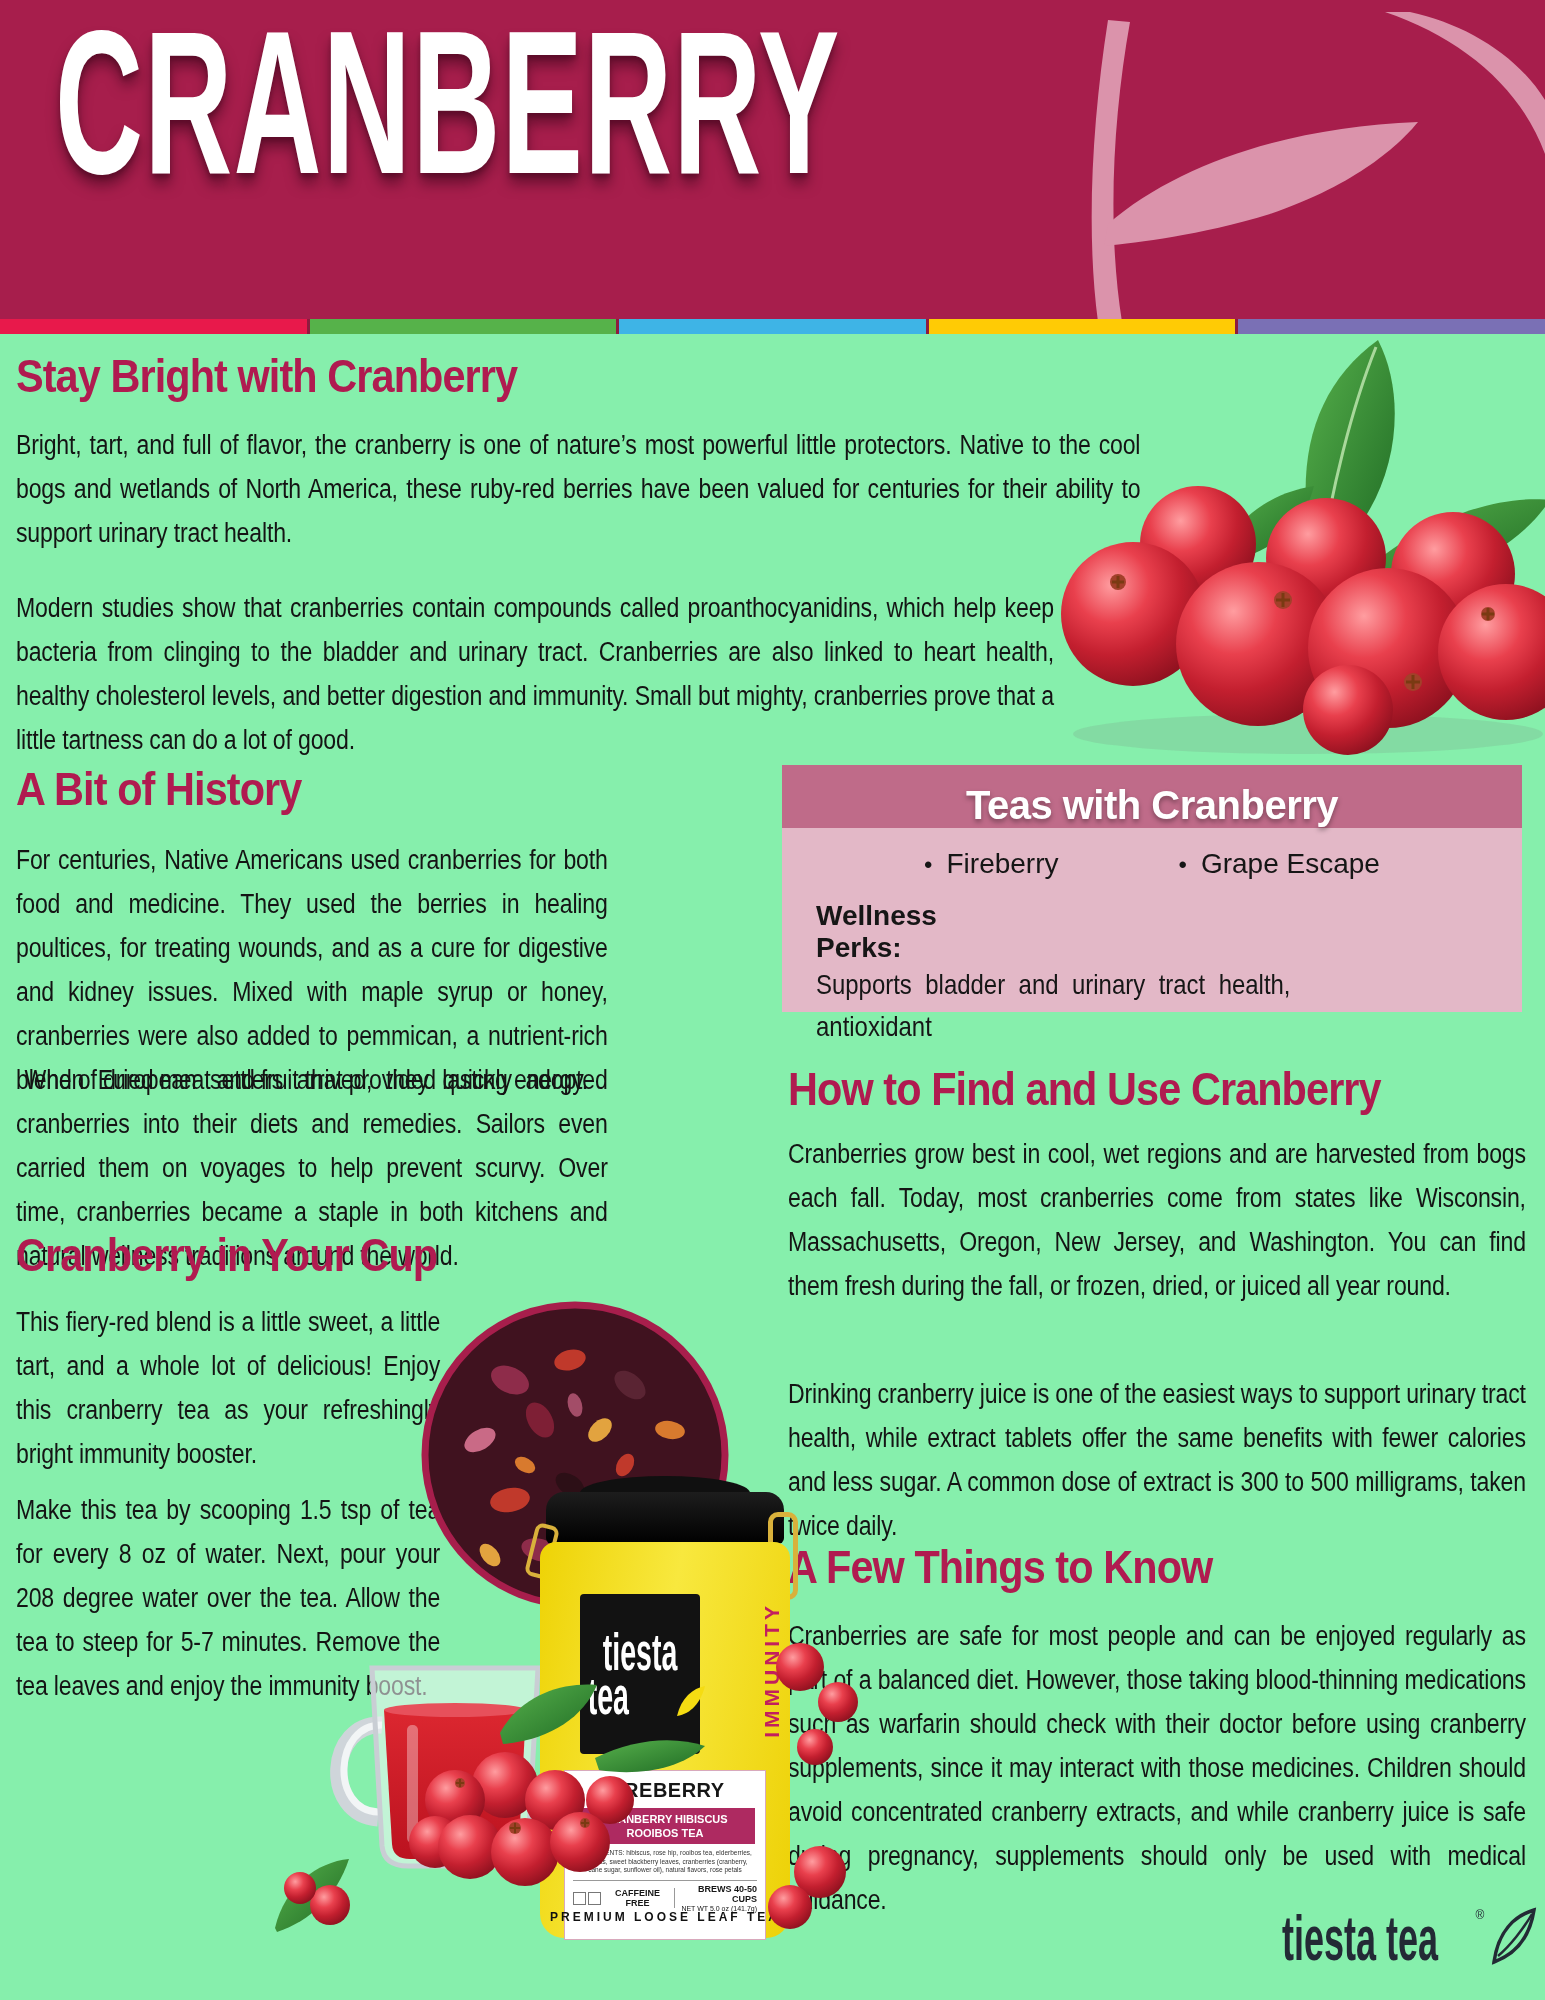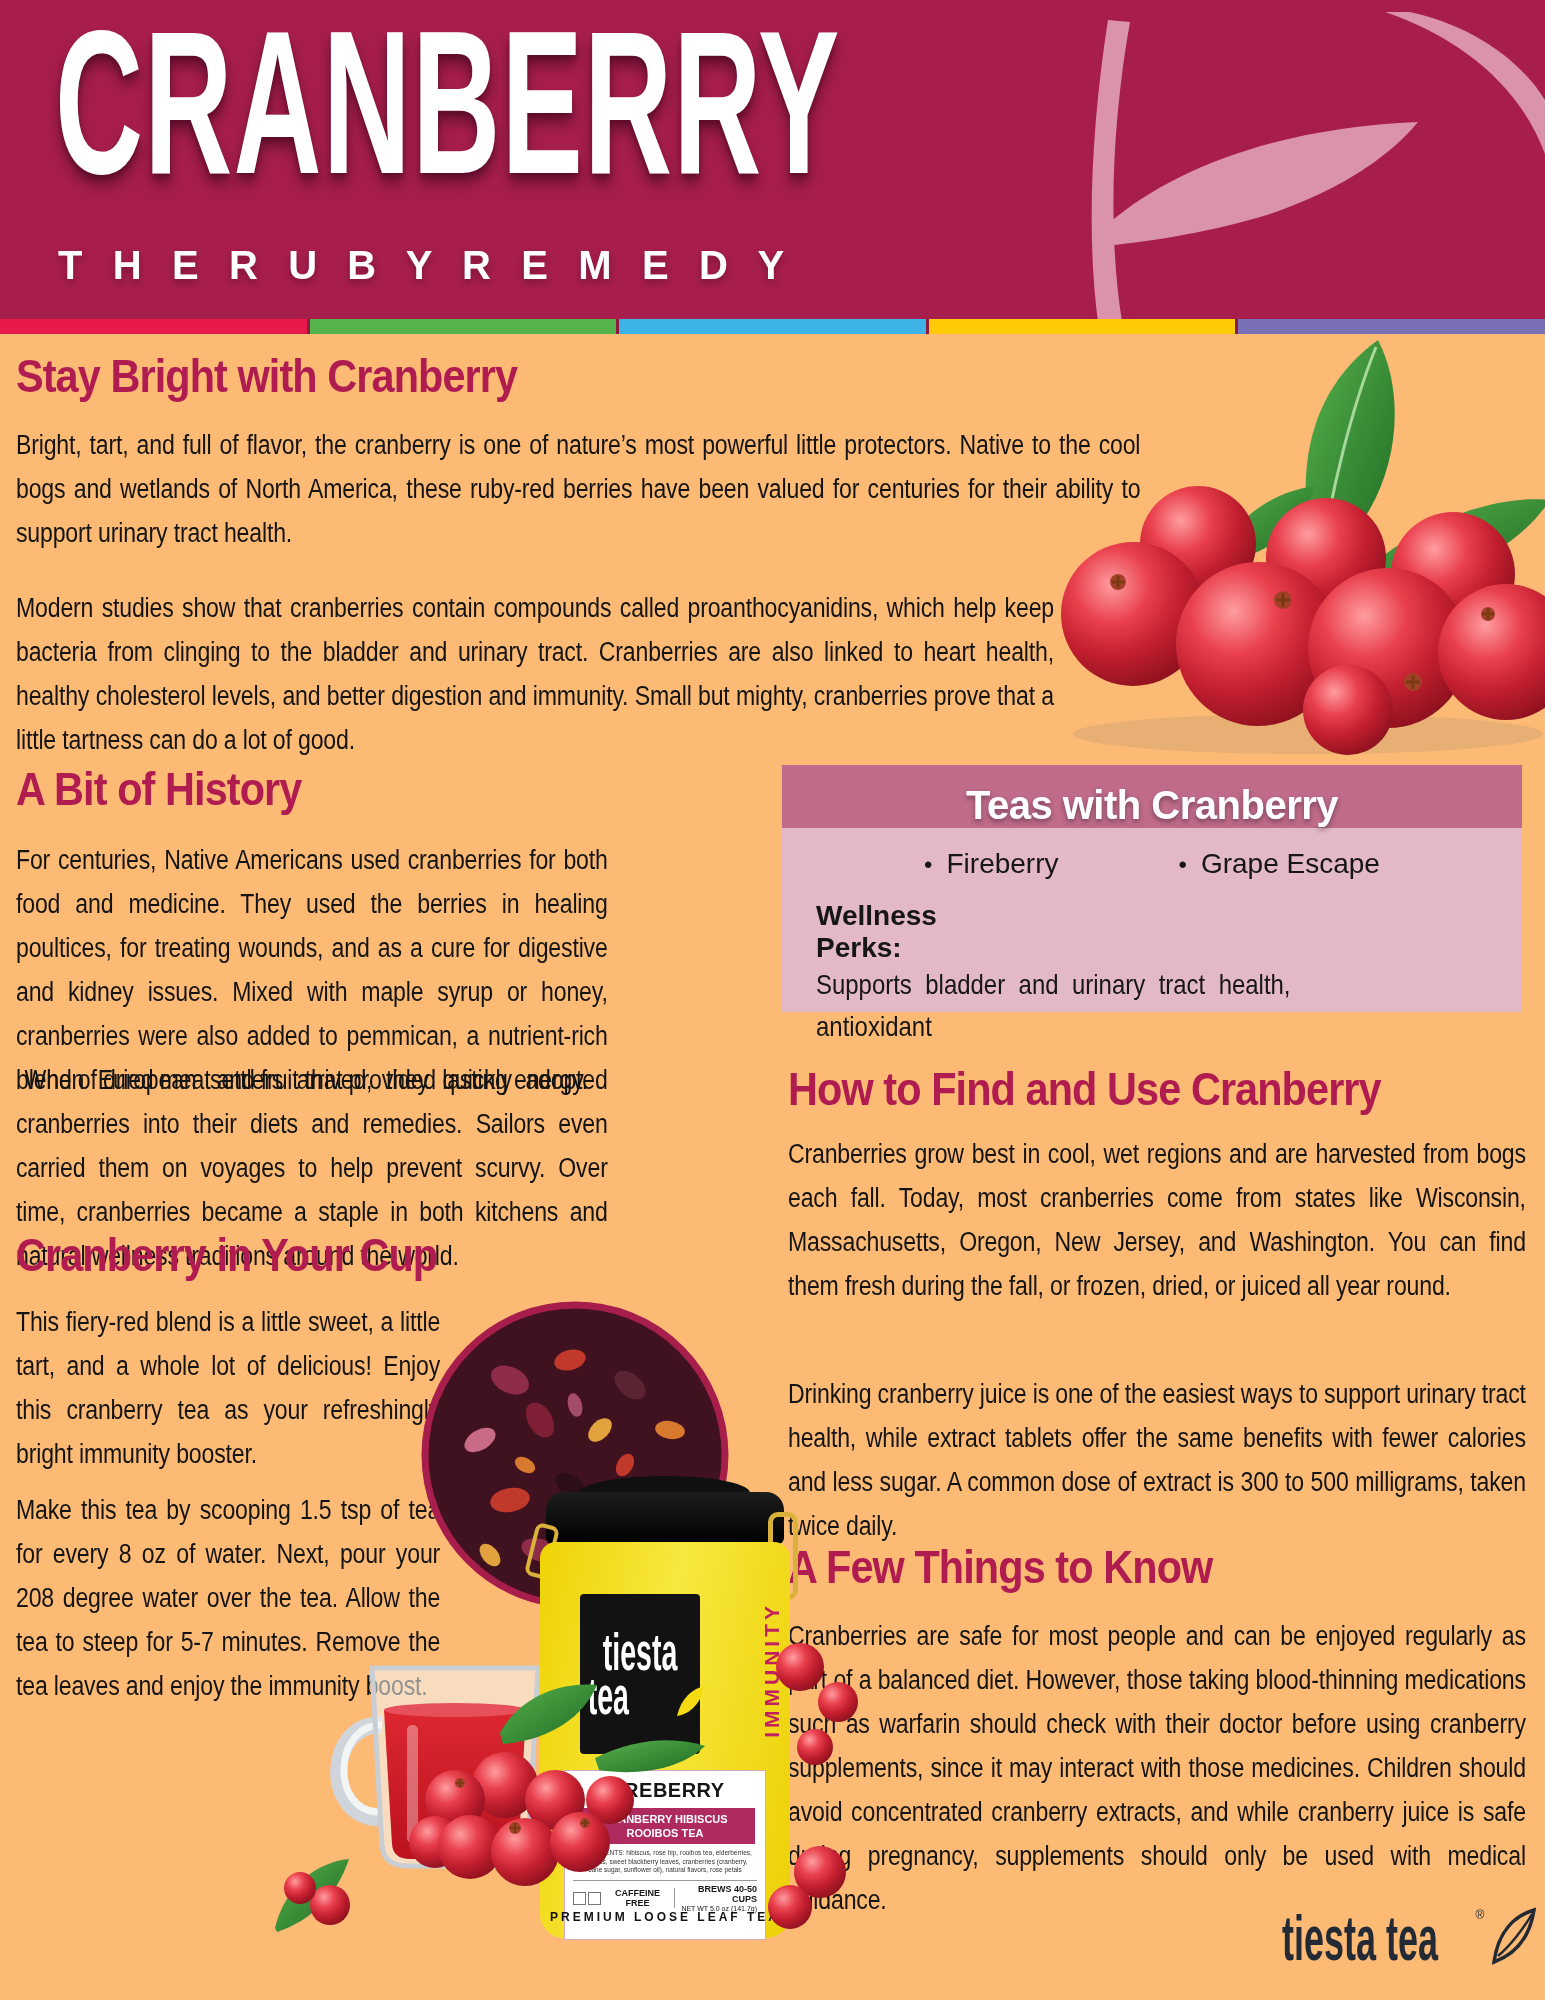--- a/index.html
+++ b/index.html
@@ -1,16 +1,16 @@
 <!DOCTYPE html>
 <html><head>
 <meta charset="utf-8">
 <style>
   html,body{margin:0;padding:0;background:#fff;}
-  .page{position:relative;width:1545px;height:2000px;background:#fdba74;overflow:hidden;
+  .page{position:relative;width:1545px;height:2000px;background:#86efac;overflow:hidden;
         font-family:"Liberation Sans", sans-serif;color:#161616;}
 
   
   .masthead{position:absolute;left:0;top:0;width:1545px;height:319px;background:#A71E4C;}
   .big-title{position:absolute;left:55px;top:0px;margin:0;color:#fff;font-weight:bold;
              font-size:218px;line-height:1.0;letter-spacing:2px;white-space:nowrap;
              transform:scale(0.56,0.94);transform-origin:left top;
              text-shadow:0 12px 18px rgba(61,5,27,.55),0 4px 6px rgba(61,5,27,.35);}
   .sub-title{position:absolute;left:58px;top:243px;margin:0;color:#fff;font-size:40px;
              letter-spacing:.24em;white-space:nowrap;font-weight:bold;
@@ -83,21 +83,20 @@
                      transform:scale(0.62,1.1);transform-origin:left top;}
   .footer-logo sup{font-size:12px;color:#232A35;margin-left:-58px;margin-top:2px;}
 </style>
 </head>
 <body>
 
 <div class="page">
 
   <header class="masthead">
     <h1 class="big-title">CRANBERRY</h1>
-    <div class="sub-title">T H E   R U B Y   R E M E D Y</div>
     <svg class="leaf-swoosh" width="705" height="312" viewBox="0 0 705 312">
       <path d="M268 8 C 252 110, 246 220, 258 310 L 282 310 C 267 215, 273 105, 290 10 Z" fill="#DB93AB"></path>
       <path d="M268 212 C 340 150, 452 115, 578 110 C 560 132, 518 172, 430 202 C 358 224, 300 230, 264 234 Z" fill="#DB93AB"></path>
       <path d="M545 0 C 622 26, 681 76, 705 142 L 705 88 C 678 44, 626 12, 570 0 Z" fill="#DB93AB"></path>
     </svg>
   </header>
 
   <div class="stripe">
     <div class="s0"></div>
     <div class="s1"></div>

